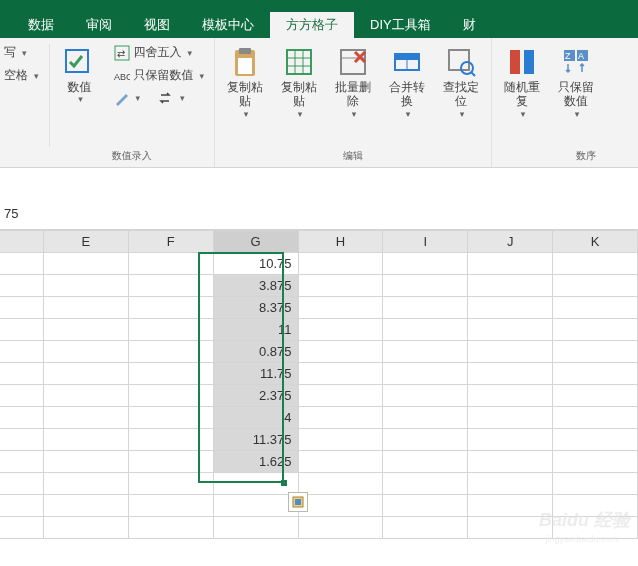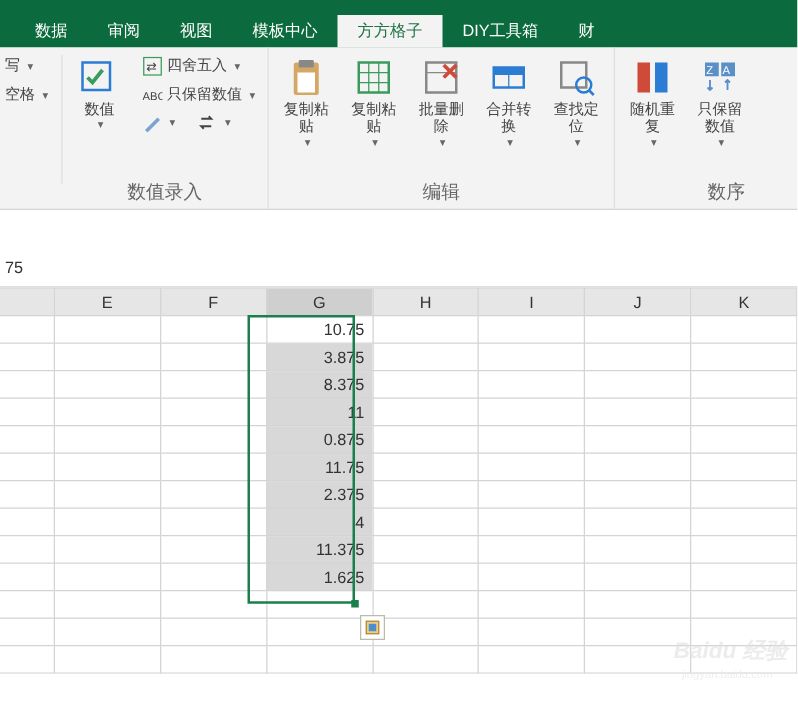--- a/index.html
+++ b/index.html
@@ -7,21 +7,21 @@
 
 .titlebar { background: #0c6b3e; height: 12px; color: #fff; text-align: center; font-size: 11px; line-height: 1px; overflow: hidden; padding-top: 0; }
 
 .tabs { background: #0c6b3e; display: flex; height: 26px; align-items: flex-end; padding-left: 12px; }
 .tab { color: #fff; font-size: 13px; padding: 4px 16px; cursor: pointer; }
 .tab.active { background: #f3f3f3; color: #217346; }
 
 .ribbon { background: #f3f3f3; border-bottom: 1px solid #d4d4d4; height: 130px; display: flex; position: relative; }
 .ribbon-group { border-right: 1px solid #e0e0e0; padding: 4px 6px 2px 6px; display: flex; flex-direction: column; justify-content: space-between; }
 .ribbon-group-content { display: flex; align-items: flex-start; gap: 6px; flex: 1; }
-.ribbon-group-label { text-align: center; font-size: 15px; color: #666; padding: 2px 0; }
+.ribbon-group-label { text-align: center; font-size: 10px; color: #666; padding: 2px 0; }
 .ribbon-sep { width: 1px; background: #e0e0e0; margin: 6px 0 20px 0; }
 
 .btn-small { display: flex; align-items: center; font-size: 12px; color: #444; padding: 2px 4px; cursor: pointer; gap: 4px; white-space: nowrap; }
 .btn-large { display: flex; flex-direction: column; align-items: center; font-size: 12px; color: #444; padding: 4px 4px; cursor: pointer; width: 48px; text-align: center; }
 .btn-large .icon { width: 32px; height: 32px; margin-bottom: 2px; }
 .btn-large .lbl { line-height: 1.2; }
 .caret { font-size: 9px; color: #666; margin-left: 2px; }
 
 .stack { display: flex; flex-direction: column; gap: 2px; }
 

